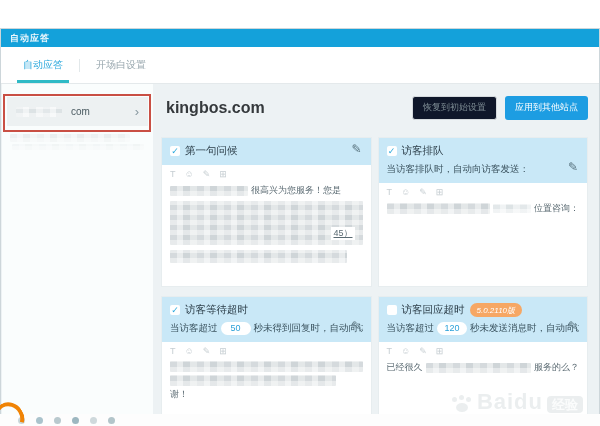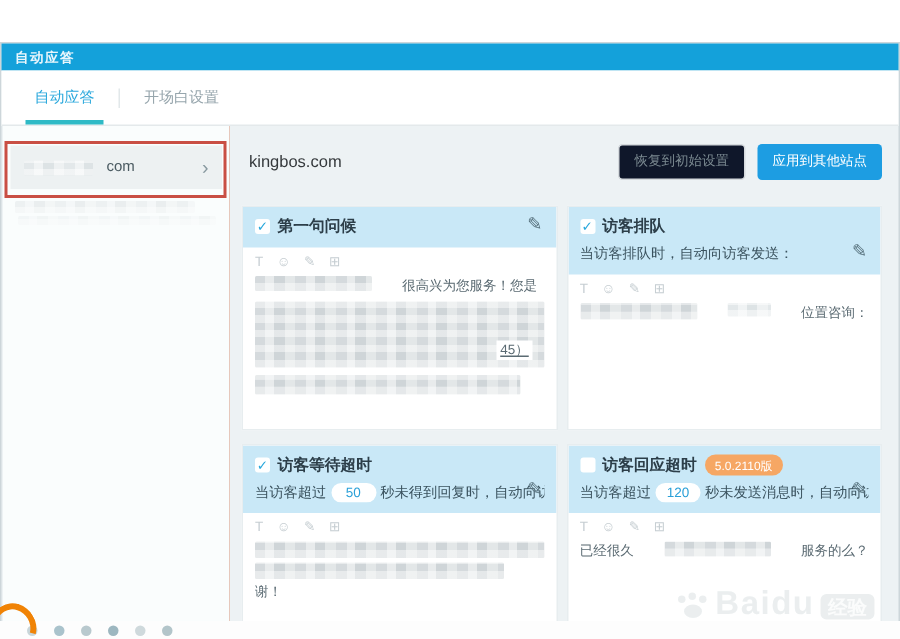--- a/index.html
+++ b/index.html
@@ -24,45 +24,45 @@
   .site-item{position:absolute;left:5px;right:5px;top:13px;height:29px;background:#edf1f2;
     display:flex;align-items:center;padding:0 9px;box-sizing:border-box;cursor:pointer;}
   .site-label{font-size:10px;color:#4a5a61;margin-left:9px;}
   .chev{margin-left:auto;color:#8899a0;font-size:13px;line-height:1;}
   .annotation{position:absolute;left:1px;right:2px;top:10px;height:34px;border:2px solid #c94f44;}
   .ghost1{position:absolute;left:8px;top:50px;width:120px;height:8px;opacity:.55;}
   .ghost2{position:absolute;left:10px;top:60px;width:132px;height:6px;opacity:.3;}
   
   .main{position:absolute;left:152px;top:55px;right:1px;bottom:1px;background:#edf2f4;}
   .site-row{display:flex;align-items:center;height:47px;padding:0 10px 0 13px;}
-  .site-title{font-size:11px;font-weight:normal;color:#35393c;}
+  .site-title{font-size:16px;font-weight:bold;color:#35393c;}
   .btn{height:24px;border-radius:3px;font-size:9px;display:flex;align-items:center;
     padding:0 10px;box-sizing:border-box;cursor:pointer;}
   .btn-restore{background:#0f172a;border:1px solid #d5dadd;color:#7b8a91;margin-left:auto;}
   .btn-apply{background:#1d9de2;color:#fff;margin-left:8px;}
   .grid{position:absolute;left:8px;right:10px;top:53px;bottom:5px;display:grid;
     grid-template-columns:1fr 1fr;grid-template-rows:150px 1fr;gap:9px 6px;}
   
   .card{background:#fff;border:1px solid #e7edef;display:flex;flex-direction:column;overflow:hidden;}
   .card-head{background:#c9e8f7;padding:6px 8px 7px;position:relative;flex:0 0 auto;}
   .card-title-row{display:flex;align-items:center;gap:5px;}
   .checkbox{width:10px;height:10px;background:#fff;border-radius:2px;font-size:9px;line-height:10px;
     color:#2aa8dc;text-align:center;flex:0 0 auto;cursor:pointer;}
-  .card-title{font-size:10.5px;font-weight:bold;color:#2c3e49;}
-  .badge{background:#f6a764;color:#fff;font-size:8px;padding:1.5px 7px;border-radius:8px;}
+  .card-title{font-size:10.5px;font-weight:normal;color:#2c3e49;}
+  .badge{background:#f6a764;color:#fff;font-size:8px;padding:1.5px 7px;border-radius:8px;font-style:italic;}
   .card-sub{font-size:9.5px;color:#3a525e;margin-top:5px;display:flex;align-items:center;gap:3px;
     padding-right:16px;white-space:nowrap;overflow:hidden;}
   .pill{background:#fff;border-radius:7px;min-width:22px;height:13px;line-height:13px;text-align:center;
     font-size:9px;color:#2aa0d8;padding:0 4px;cursor:text;}
   .pencil{position:absolute;right:9px;bottom:9px;font-size:12px;color:#56707c;cursor:pointer;}
   .card-body{flex:1;padding:4px 8px;position:relative;overflow:hidden;}
   .tools{display:flex;gap:9px;color:#c6ced2;font-size:9px;margin-bottom:5px;}
   .tools span{cursor:pointer;}
   .frag{font-size:9px;color:#5a6a72;flex:0 0 auto;}
-  .bline{display:flex;gap:20px;margin-top:2px;}
+  .bline{display:flex;align-items:center;gap:3px;margin-top:2px;}
   .mosaic{background:
     repeating-linear-gradient(0deg, rgba(255,255,255,.45) 0 5px, rgba(0,0,0,0) 5px 10px),
     repeating-linear-gradient(90deg,#d5dadd 0 7px,#e8ebec 7px 13px,#cfd5d8 13px 20px,#e3e7e8 20px 27px);
     border-radius:1px;}
   .mosaic-light{background:
     repeating-linear-gradient(0deg, rgba(255,255,255,.5) 0 4px, rgba(0,0,0,0) 4px 8px),
     repeating-linear-gradient(90deg,#e3e8ea 0 7px,#f0f3f4 7px 13px,#dde3e5 13px 20px,#eef1f2 20px 27px);
     border-radius:1px;}
   .tail45{position:absolute;right:16px;top:62px;background:#fff;padding:0 2px;text-decoration:underline;}
   

